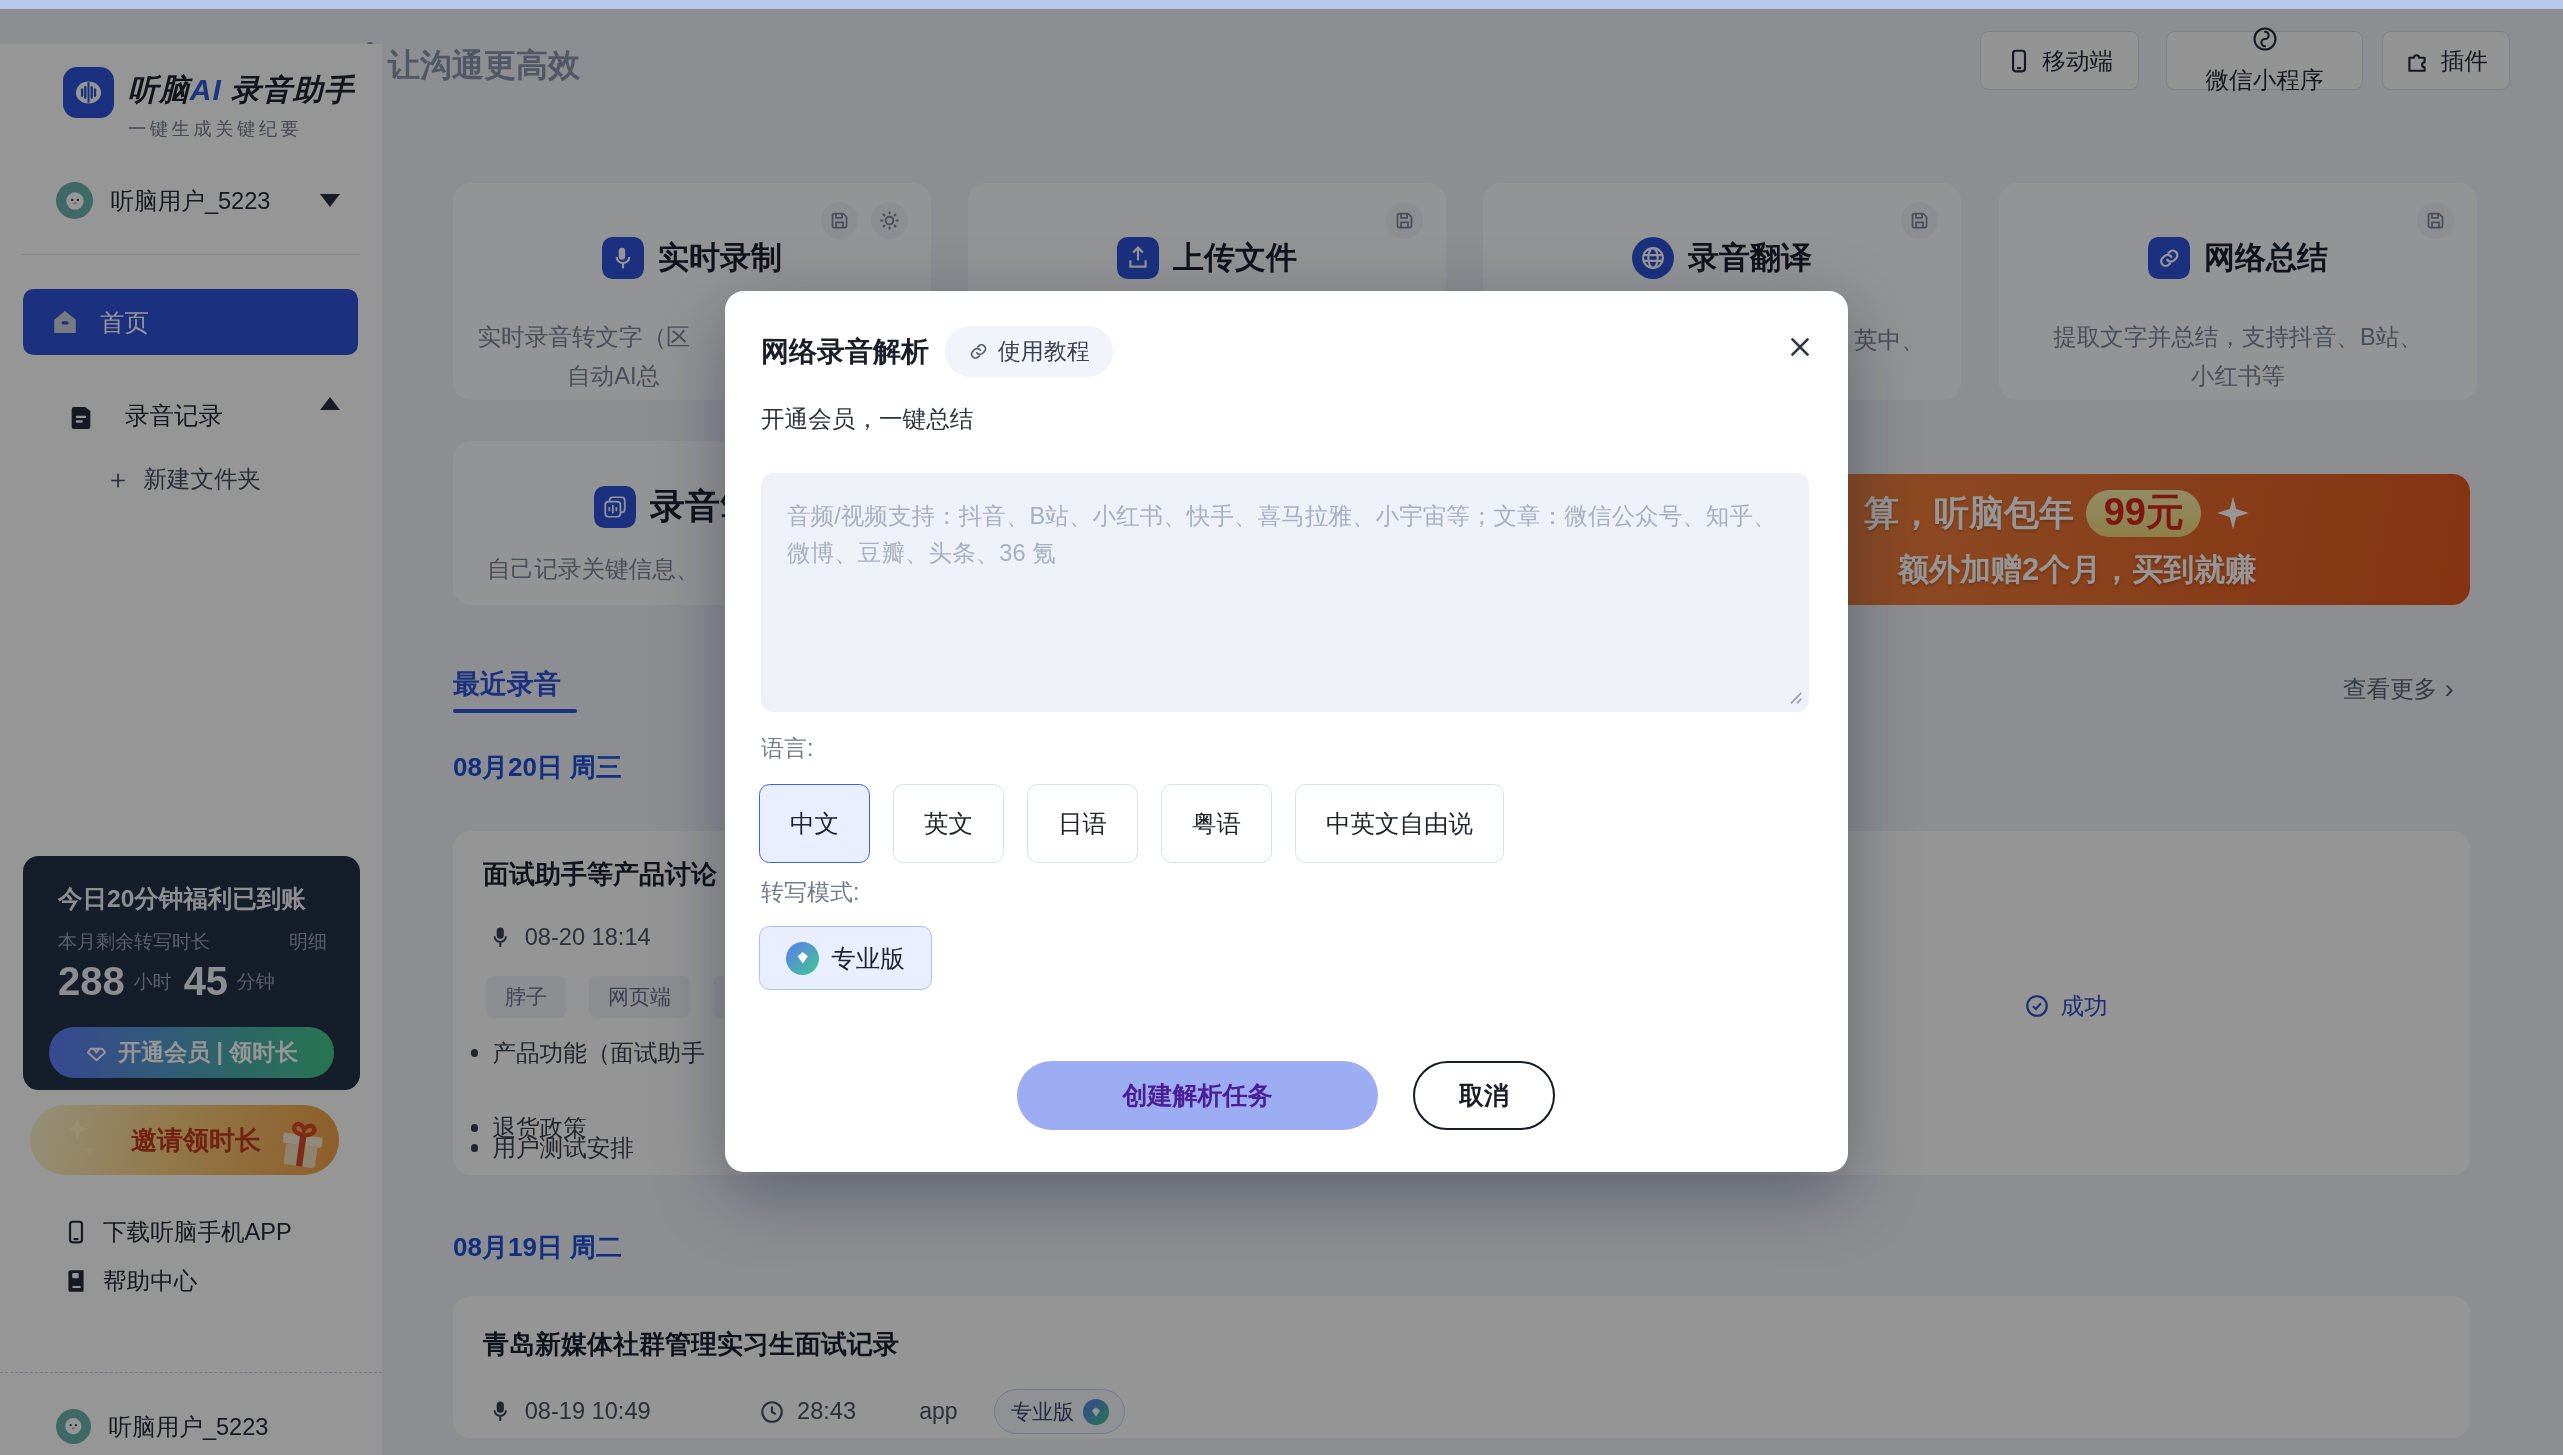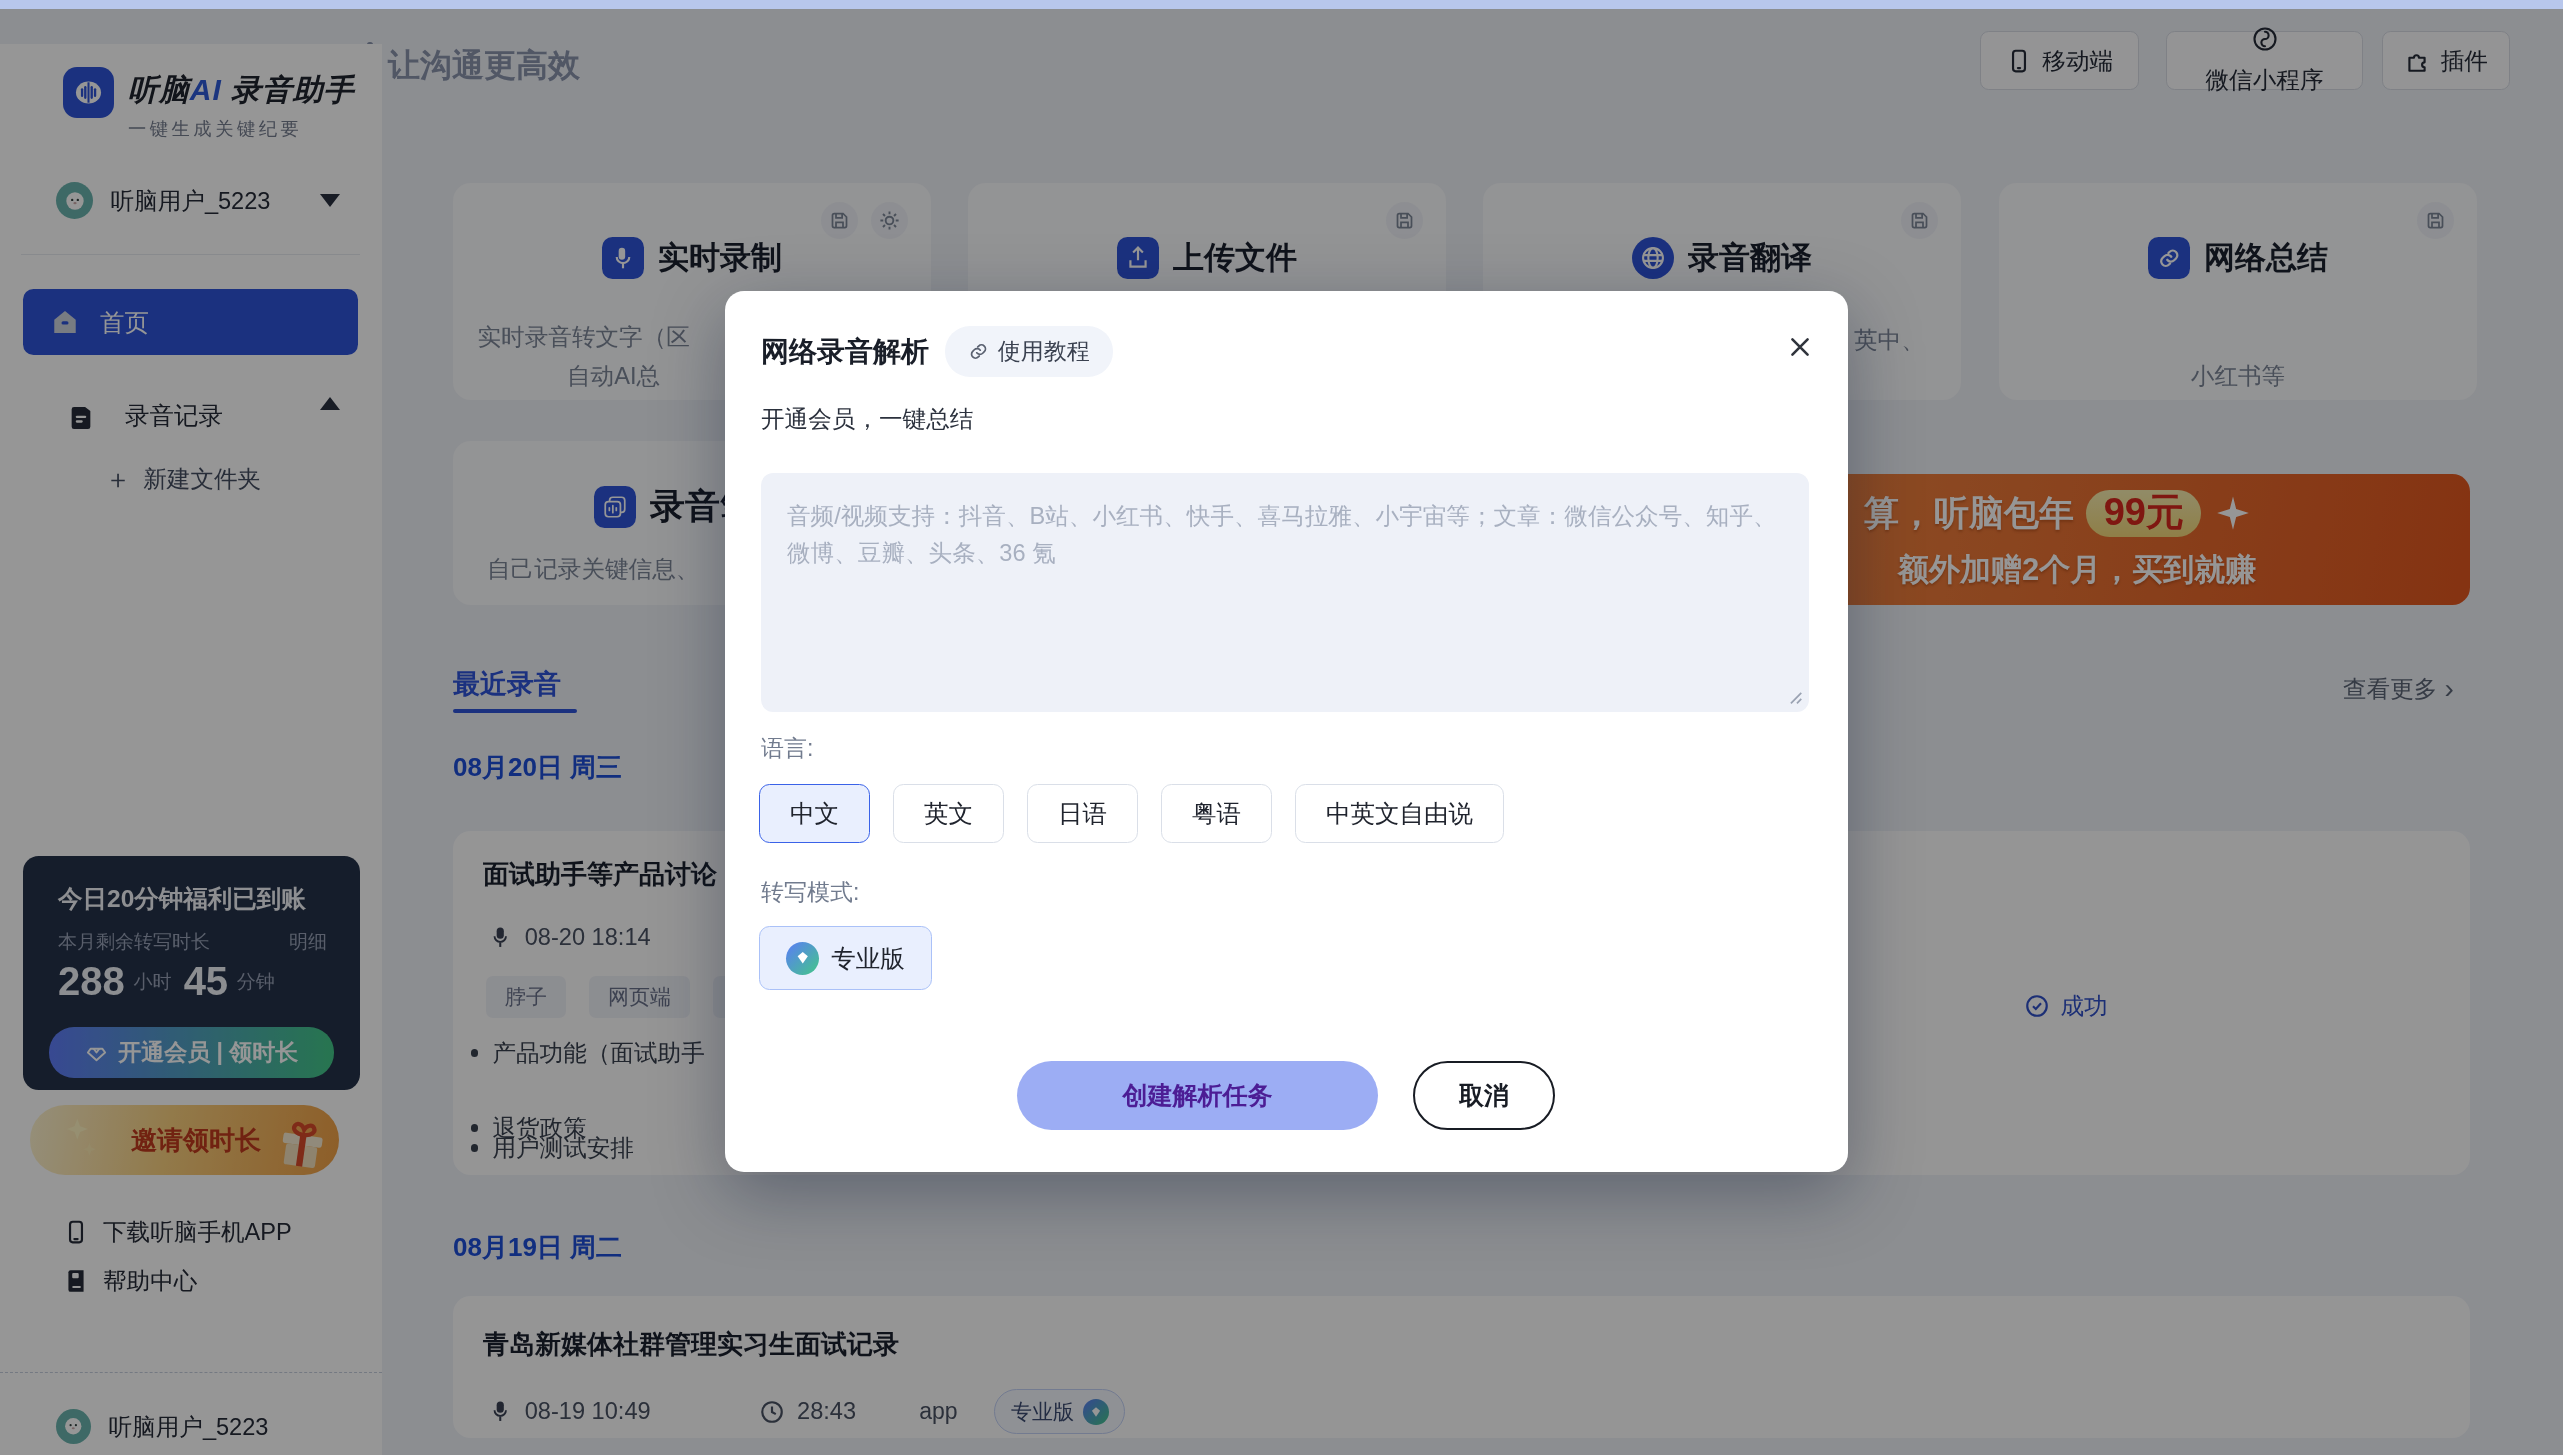--- a/index.html
+++ b/index.html
@@ -89,21 +89,21 @@
   .m-tutorial{left:220px;top:35px;height:51px;border-radius:25px;background:#f1f4fa;display:flex;align-items:center;
     gap:8.7px;padding:0 23px;font-size:23px;color:#3a4150;white-space:nowrap;}
   .m-close{left:1054px;top:35px;width:42px;height:42px;display:flex;align-items:center;justify-content:center;}
   .m-sub{left:36px;top:112px;font-size:23.6px;color:#2b313d;white-space:nowrap;}
   .m-textarea{left:36px;top:182px;width:1048px;height:239px;background:#eef1f8;border:none;border-radius:12.2px;
     resize:none;outline:none;padding:24.5px 26px;font-size:23.6px;line-height:37px;color:#2b313d;
     font-family:"Liberation Sans","DejaVu Sans",sans-serif;}
   .m-textarea::placeholder{color:#a8b0c0;}
   .m-label{font-size:23px;color:#717b8e;white-space:nowrap;}
   .lang-row{left:34px;top:493px;display:flex;gap:23px;}
-  .lang-btn{height:59px;border-radius:10.5px;border:1.7px solid #dadfe8;background:#fff;display:flex;align-items:center;
+  .lang-btn{height:79px;border-radius:10.5px;border:1.7px solid #dadfe8;background:#fff;display:flex;align-items:center;
     justify-content:center;padding:12px 30px;font-size:24.5px;color:#20242e;white-space:nowrap;}
   .lang-btn.sel{border-color:#3a62e8;background:#e9effe;}
   .mode-btn{left:34px;top:635px;height:64px;border-radius:10.5px;border:1.7px solid #aac1f8;background:#e9effe;
     display:flex;align-items:center;gap:12.2px;padding:0 26px;font-size:24.5px;color:#20242e;white-space:nowrap;}
   .vip-circle{width:33px;height:33px;border-radius:50%;background:linear-gradient(135deg,#5b7cf8,#43c788);
     display:flex;align-items:center;justify-content:center;}
   .m-submit{left:292px;top:770px;width:361px;height:69px;border-radius:35px;background:#9cadf4;border:none;
     color:#4c1d95;font-size:25px;font-weight:bold;display:flex;align-items:center;justify-content:center;white-space:nowrap;}
   .m-cancel{left:688px;top:770px;width:142px;height:69px;border-radius:35px;background:#ffffff;border:2.6px solid #181c24;
     color:#181c24;font-size:25px;font-weight:bold;display:flex;align-items:center;justify-content:center;}
@@ -355,20 +355,21 @@
       </span>
       <span class="fcard-title-label">网络总结</span>
     </div>
     <div class="corner-ic" style="right:23px;">
       <svg width="21" height="21" viewBox="0 0 24 24" fill="none" stroke="#7d8798" stroke-width="2">
           <path d="M4 6a2 2 0 0 1 2-2h10l4 4v10a2 2 0 0 1-2 2H6a2 2 0 0 1-2-2z"></path>
           <path d="M8 4v5h7V4"></path>
           <path d="M8 20v-6h8v6"></path>
         </svg>
     </div>
+    <div class="abs fdesc" style="left:0;top:138px;width:100%;text-align:center;">提取文字并总结，支持抖音、B站、</div>
     <div class="abs fdesc" style="left:0;top:177px;width:100%;text-align:center;">小红书等</div>
   </div>
 
   <div class="abs ncard">
     <div class="fcard-title" style="top:42px;">
       <span class="ficon">
         <svg width="26" height="26" viewBox="0 0 24 24">
             <rect x="7" y="3" width="14" height="14" rx="3" fill="#2e54d9" stroke="#fff" stroke-width="1.6"></rect>
             <rect x="3" y="7" width="14" height="14" rx="3" fill="#2e54d9" stroke="#fff" stroke-width="1.6"></rect>
             <rect x="6" y="12" width="1.6" height="4" rx="0.8" fill="#fff"></rect>

